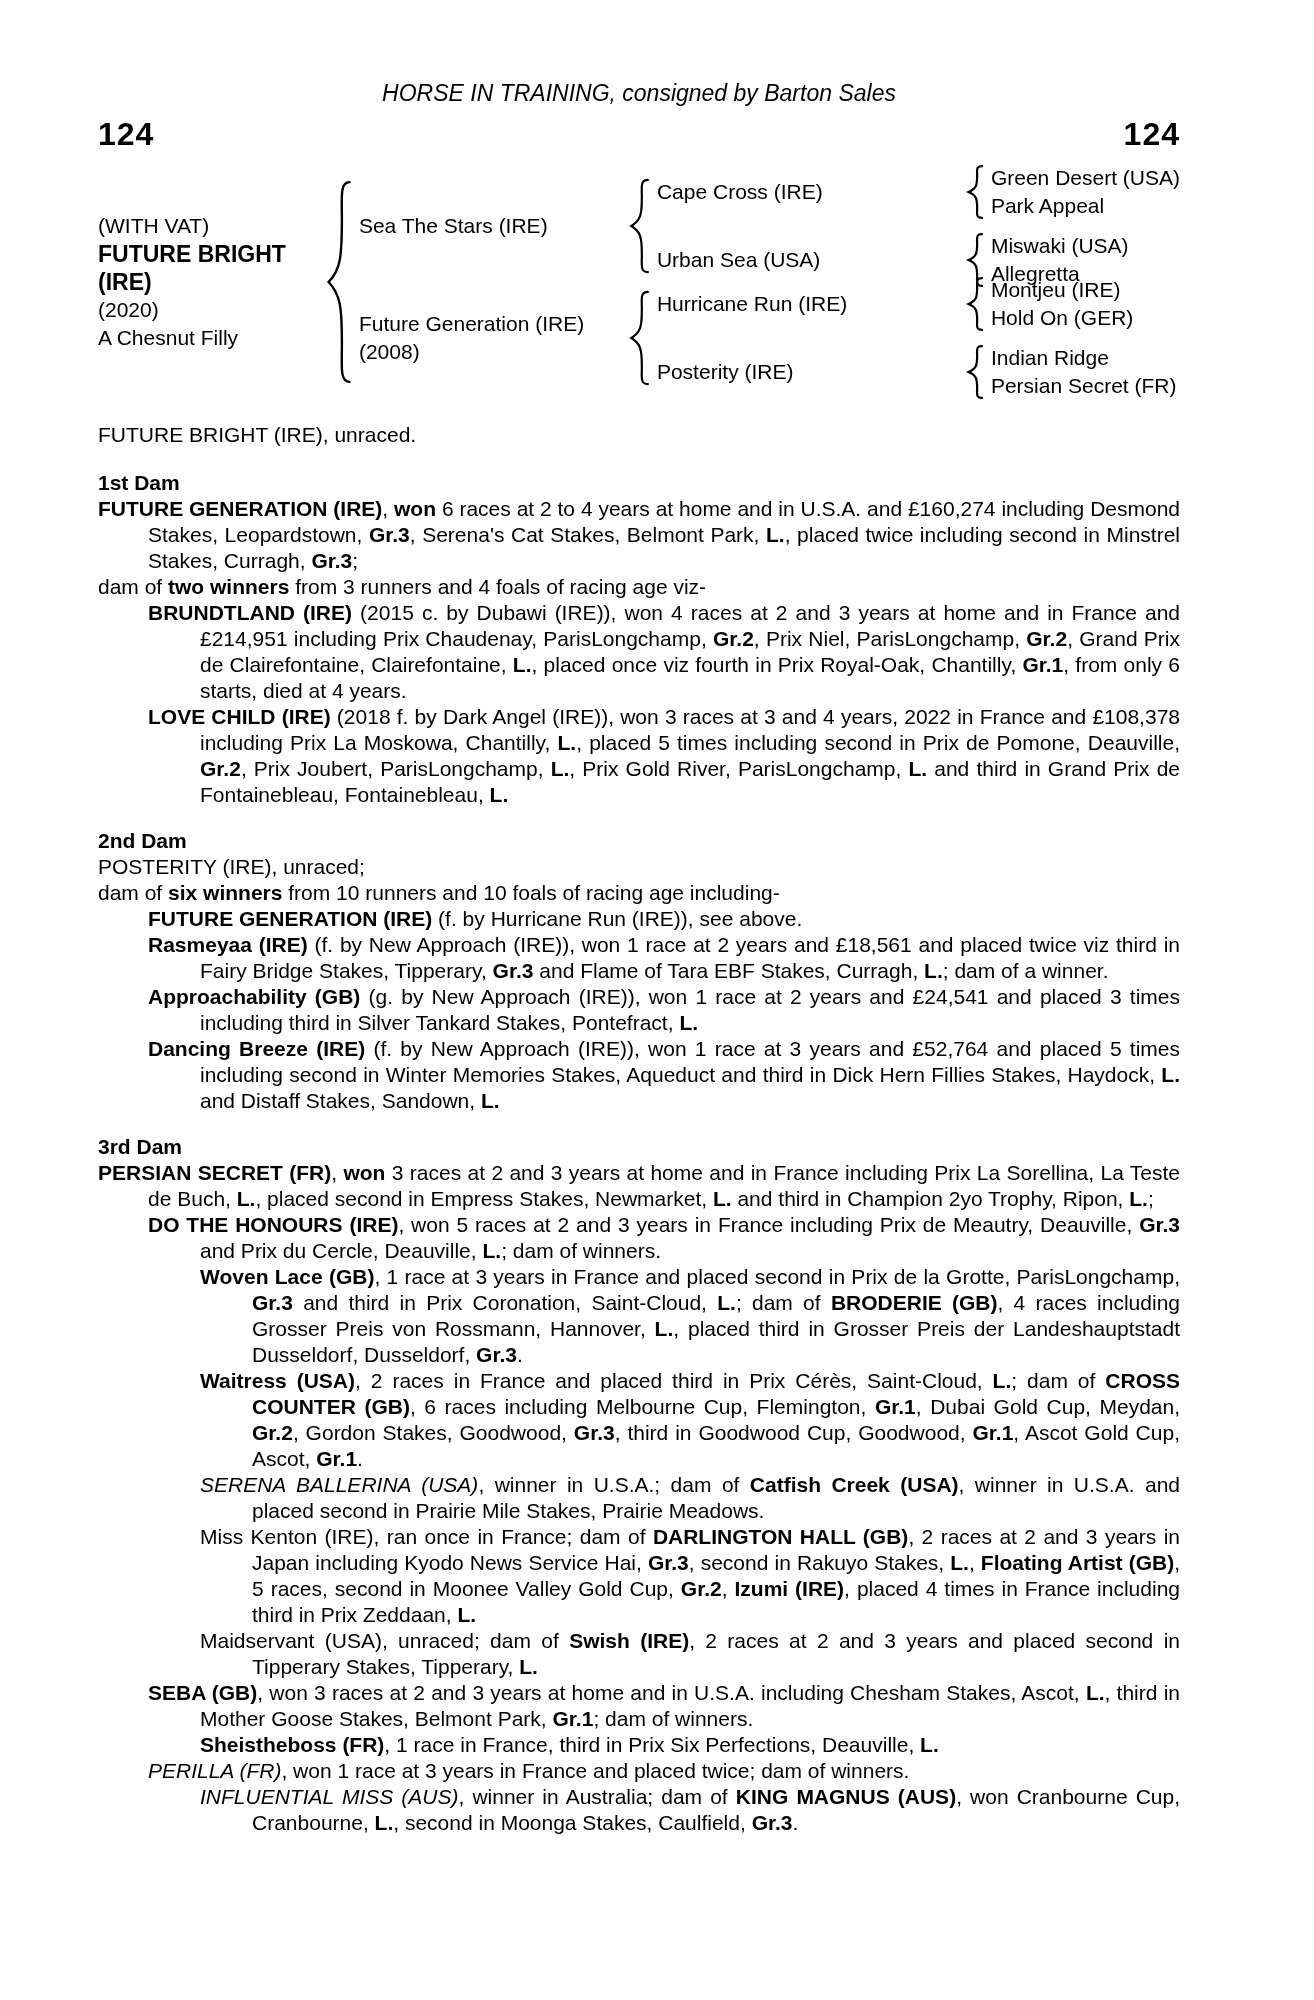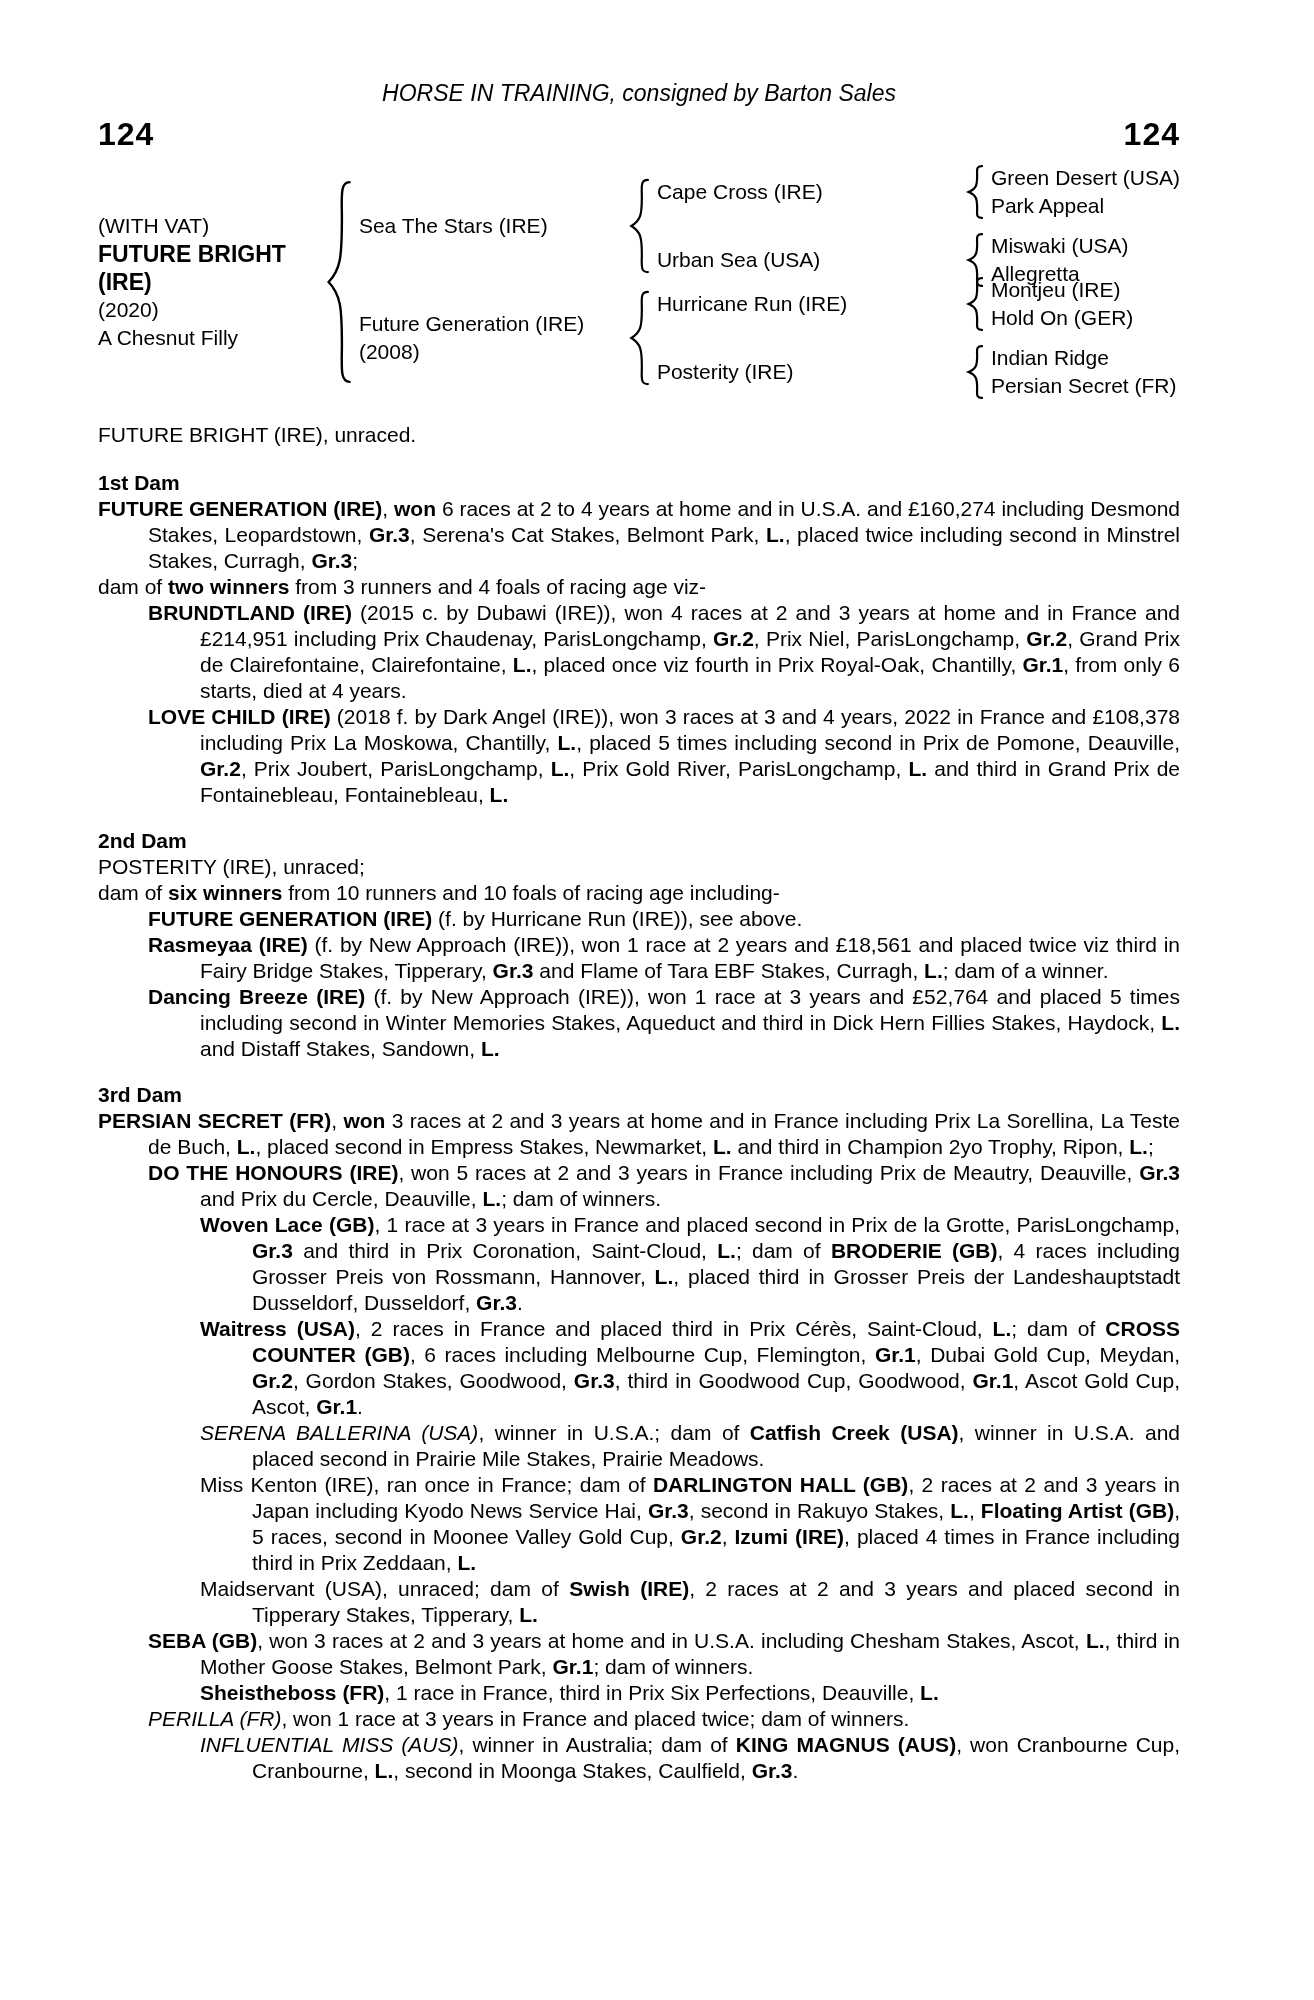--- a/index.html
+++ b/index.html
@@ -187,20 +187,21 @@
     <p class="cat l1"><span class="run-b">BRUNDTLAND (IRE)</span><span> (2015 c. by Dubawi (IRE)), won 4 races at 2 and 3 years at home and in France and £214,951 including Prix Chaudenay, ParisLongchamp, </span><span class="run-b">Gr.2</span><span>, Prix Niel, ParisLongchamp, </span><span class="run-b">Gr.2</span><span>, Grand Prix de Clairefontaine, Clairefontaine, </span><span class="run-b">L.</span><span>, placed once viz fourth in Prix Royal-Oak, Chantilly, </span><span class="run-b">Gr.1</span><span>, from only 6 starts, died at 4 years.</span></p>
     <p class="cat l1"><span class="run-b">LOVE CHILD (IRE)</span><span> (2018 f. by Dark Angel (IRE)), won 3 races at 3 and 4 years, 2022 in France and £108,378 including Prix La Moskowa, Chantilly, </span><span class="run-b">L.</span><span>, placed 5 times including second in Prix de Pomone, Deauville, </span><span class="run-b">Gr.2</span><span>, Prix Joubert, ParisLongchamp, </span><span class="run-b">L.</span><span>, Prix Gold River, ParisLongchamp, </span><span class="run-b">L.</span><span> and third in Grand Prix de Fontainebleau, Fontainebleau, </span><span class="run-b">L.</span></p>
   </section>
 
   <section class="sec-2">
     <h3 class="dam-heading">2nd Dam</h3>
     <p class="cat l0"><span>POSTERITY (IRE), unraced;</span></p>
     <p class="cat l0"><span>dam of </span><span class="run-b">six winners</span><span> from 10 runners and 10 foals of racing age including-</span></p>
     <p class="cat l1"><span class="run-b">FUTURE GENERATION (IRE)</span><span> (f. by Hurricane Run (IRE)), see above.</span></p>
     <p class="cat l1"><span class="run-b">Rasmeyaa (IRE)</span><span> (f. by New Approach (IRE)), won 1 race at 2 years and £18,561 and placed twice viz third in Fairy Bridge Stakes, Tipperary, </span><span class="run-b">Gr.3</span><span> and Flame of Tara EBF Stakes, Curragh, </span><span class="run-b">L.</span><span>; dam of a winner.</span></p>
+    <p class="cat l1"><span class="run-b">Approachability (GB)</span><span> (g. by New Approach (IRE)), won 1 race at 2 years and £24,541 and placed 3 times including third in Silver Tankard Stakes, Pontefract, </span><span class="run-b">L.</span></p>
     <p class="cat l1"><span class="run-b">Dancing Breeze (IRE)</span><span> (f. by New Approach (IRE)), won 1 race at 3 years and £52,764 and placed 5 times including second in Winter Memories Stakes, Aqueduct and third in Dick Hern Fillies Stakes, Haydock, </span><span class="run-b">L.</span><span> and Distaff Stakes, Sandown, </span><span class="run-b">L.</span></p>
   </section>
 
   <section class="sec-3">
     <h3 class="dam-heading">3rd Dam</h3>
     <p class="cat l0"><span class="run-b">PERSIAN SECRET (FR)</span><span>, </span><span class="run-b">won</span><span> 3 races at 2 and 3 years at home and in France including Prix La Sorellina, La Teste de Buch, </span><span class="run-b">L.</span><span>, placed second in Empress Stakes, Newmarket, </span><span class="run-b">L.</span><span> and third in Champion 2yo Trophy, Ripon, </span><span class="run-b">L.</span><span>;</span></p>
     <p class="cat l1"><span class="run-b">DO THE HONOURS (IRE)</span><span>, won 5 races at 2 and 3 years in France including Prix de Meautry, Deauville, </span><span class="run-b">Gr.3</span><span> and Prix du Cercle, Deauville, </span><span class="run-b">L.</span><span>; dam of winners.</span></p>
     <p class="cat l2"><span class="run-b">Woven Lace (GB)</span><span>, 1 race at 3 years in France and placed second in Prix de la Grotte, ParisLongchamp, </span><span class="run-b">Gr.3</span><span> and third in Prix Coronation, Saint-Cloud, </span><span class="run-b">L.</span><span>; dam of </span><span class="run-b">BRODERIE (GB)</span><span>, 4 races including Grosser Preis von Rossmann, Hannover, </span><span class="run-b">L.</span><span>, placed third in Grosser Preis der Landeshauptstadt Dusseldorf, Dusseldorf, </span><span class="run-b">Gr.3</span><span>.</span></p>
     <p class="cat l2"><span class="run-b">Waitress (USA)</span><span>, 2 races in France and placed third in Prix Cérès, Saint-Cloud, </span><span class="run-b">L.</span><span>; dam of </span><span class="run-b">CROSS COUNTER (GB)</span><span>, 6 races including Melbourne Cup, Flemington, </span><span class="run-b">Gr.1</span><span>, Dubai Gold Cup, Meydan, </span><span class="run-b">Gr.2</span><span>, Gordon Stakes, Goodwood, </span><span class="run-b">Gr.3</span><span>, third in Goodwood Cup, Goodwood, </span><span class="run-b">Gr.1</span><span>, Ascot Gold Cup, Ascot, </span><span class="run-b">Gr.1</span><span>.</span></p>
     <p class="cat l2"><span class="run-i">SERENA BALLERINA (USA)</span><span>, winner in U.S.A.; dam of </span><span class="run-b">Catfish Creek (USA)</span><span>, winner in U.S.A. and placed second in Prairie Mile Stakes, Prairie Meadows.</span></p>

